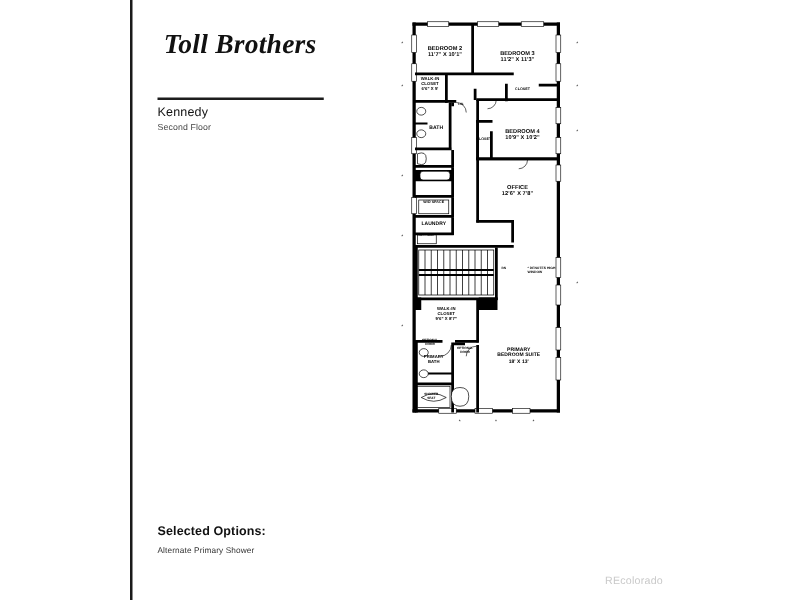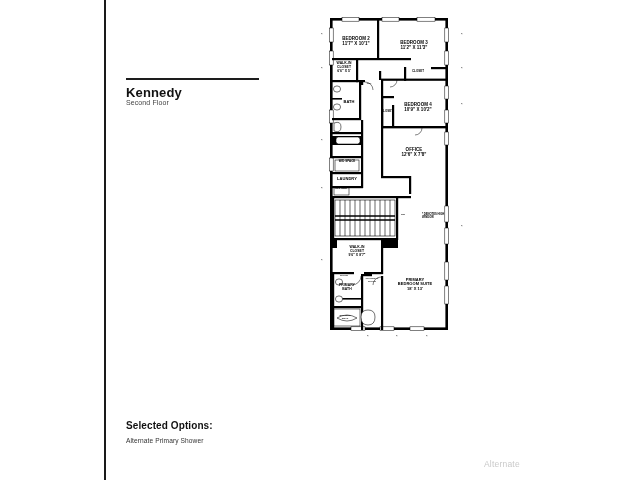--- a/index.html
+++ b/index.html
@@ -19,21 +19,21 @@
   
   .brand{
     position:absolute;left:131px;top:22px;
     font-family:"Liberation Serif", serif;
     font-size:22px;font-style:italic;font-weight:700;
     letter-spacing:.2px;color:#111;white-space:nowrap;
   }
   .hdr-rule{position:absolute;left:126px;top:78px;width:133px;height:2px;background:#1d1d1d;}
   .plan-name{
     position:absolute;left:126px;top:85px;
-    font-size:13px;font-weight:700;color:#111;letter-spacing:.15px;
+    font-size:10px;font-weight:400;color:#111;letter-spacing:.15px;
   }
   .plan-floor{
     position:absolute;left:126px;top:99px;
     font-size:7px;font-weight:400;color:#444;letter-spacing:.1px;
   }
 
   
   .opt-title{
     position:absolute;left:126px;top:420px;
     font-size:10px;font-weight:700;color:#111;letter-spacing:.1px;
@@ -72,20 +72,21 @@
     line-height:1.2;text-align:left;white-space:normal;width:34px;
   }
 </style>
 </head>
 <body>
 
 <div id="page">
 
   <div class="edge-rule"></div>
 
+  <div class="brand">Toll Brothers</div>
   <div class="hdr-rule"></div>
   <div class="plan-name">Kennedy</div>
   <div class="plan-floor">Second Floor</div>
 
   <div id="plan">
     <svg width="160" height="330" viewBox="0 0 160 330" xmlns="http://www.w3.org/2000/svg">
       <defs>
         <pattern id="hatch" width="3" height="3" patternUnits="userSpaceOnUse">
           <rect width="3" height="3" fill="#fff"></rect>
         </pattern>
@@ -327,15 +328,15 @@
     <div class="lbl s26 wrap" style="left:54px;top:268px;width:18px;">OPTIONAL DOOR</div>
     <div class="lbl s26 wrap" style="left:27px;top:305px;width:18px;">SHOWER SEAT</div>
     <div class="lbl s26" style="left:85px;top:204px;">DN</div>
 
     <div class="note" style="left:104px;top:203px;">* DENOTES HIGH WINDOW</div>
   </div>
 
   <div class="opt-title">Selected Options:</div>
   <div class="opt-item">Alternate Primary Shower</div>
 
-  <div class="watermark">Alternate</div>
+  <div class="watermark">REcolorado</div>
 
 </div>
 
 </body></html>

